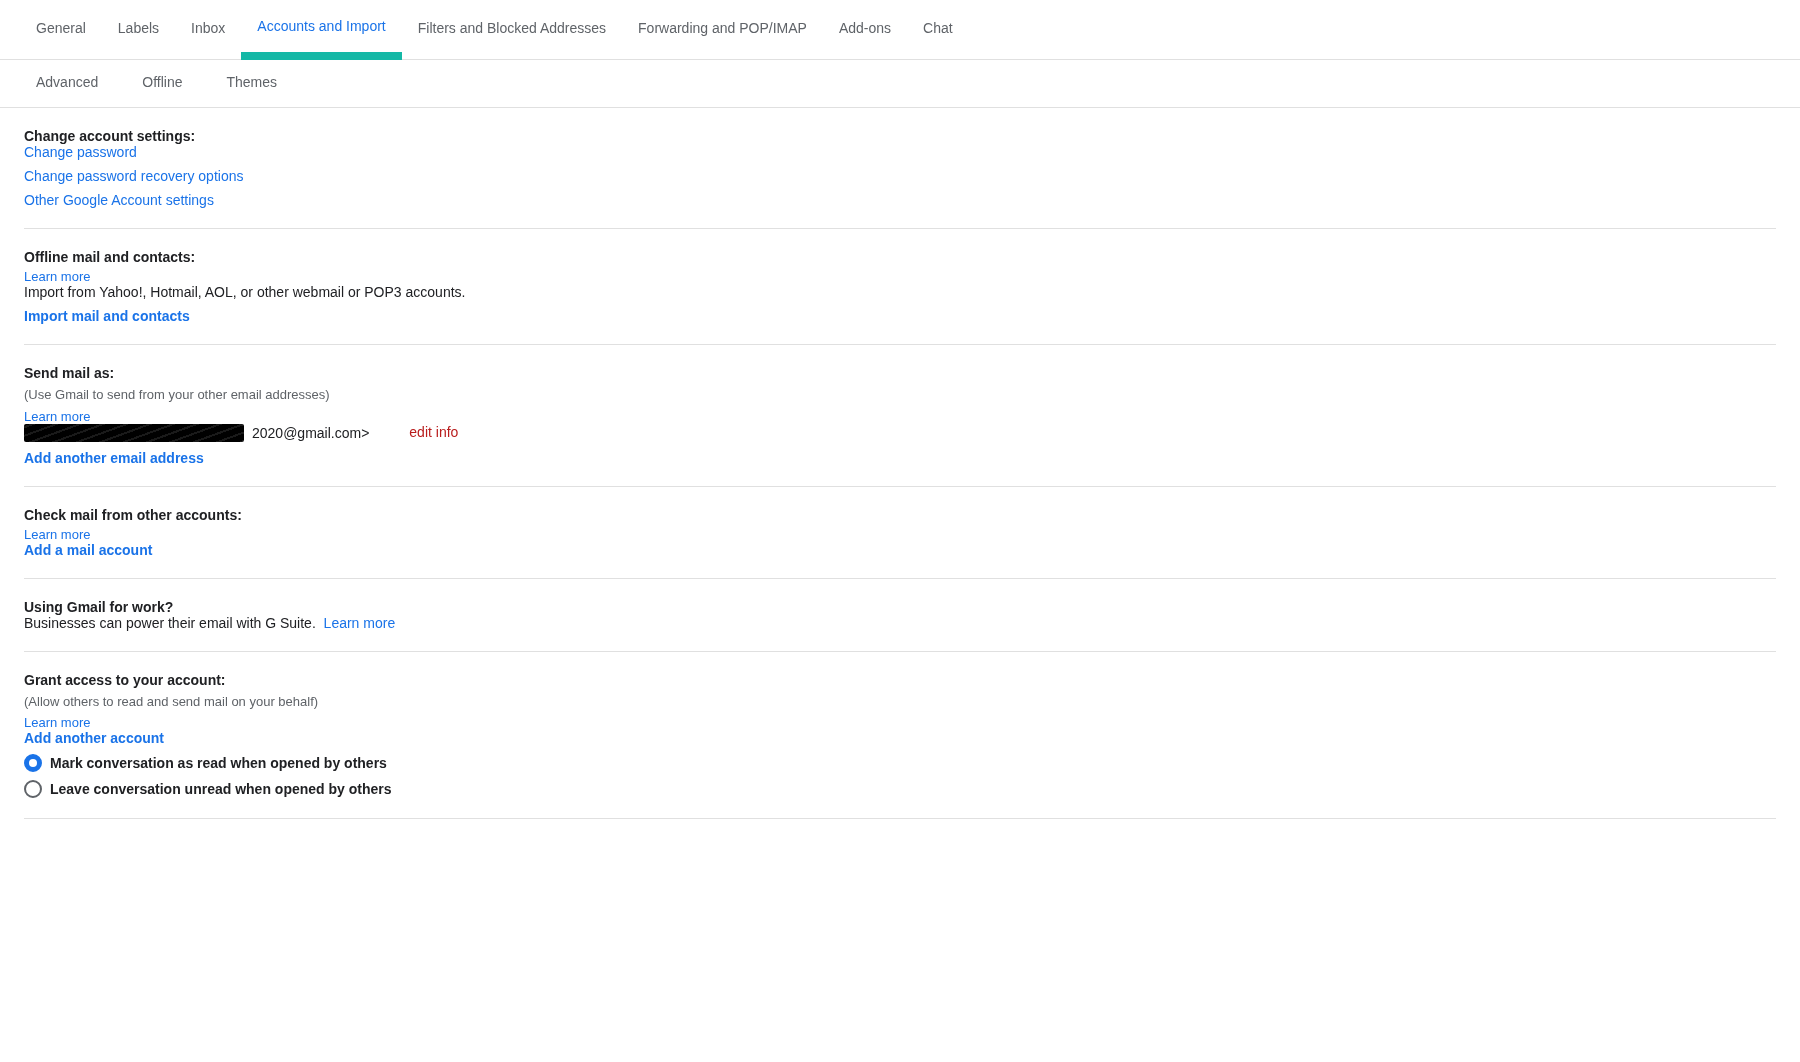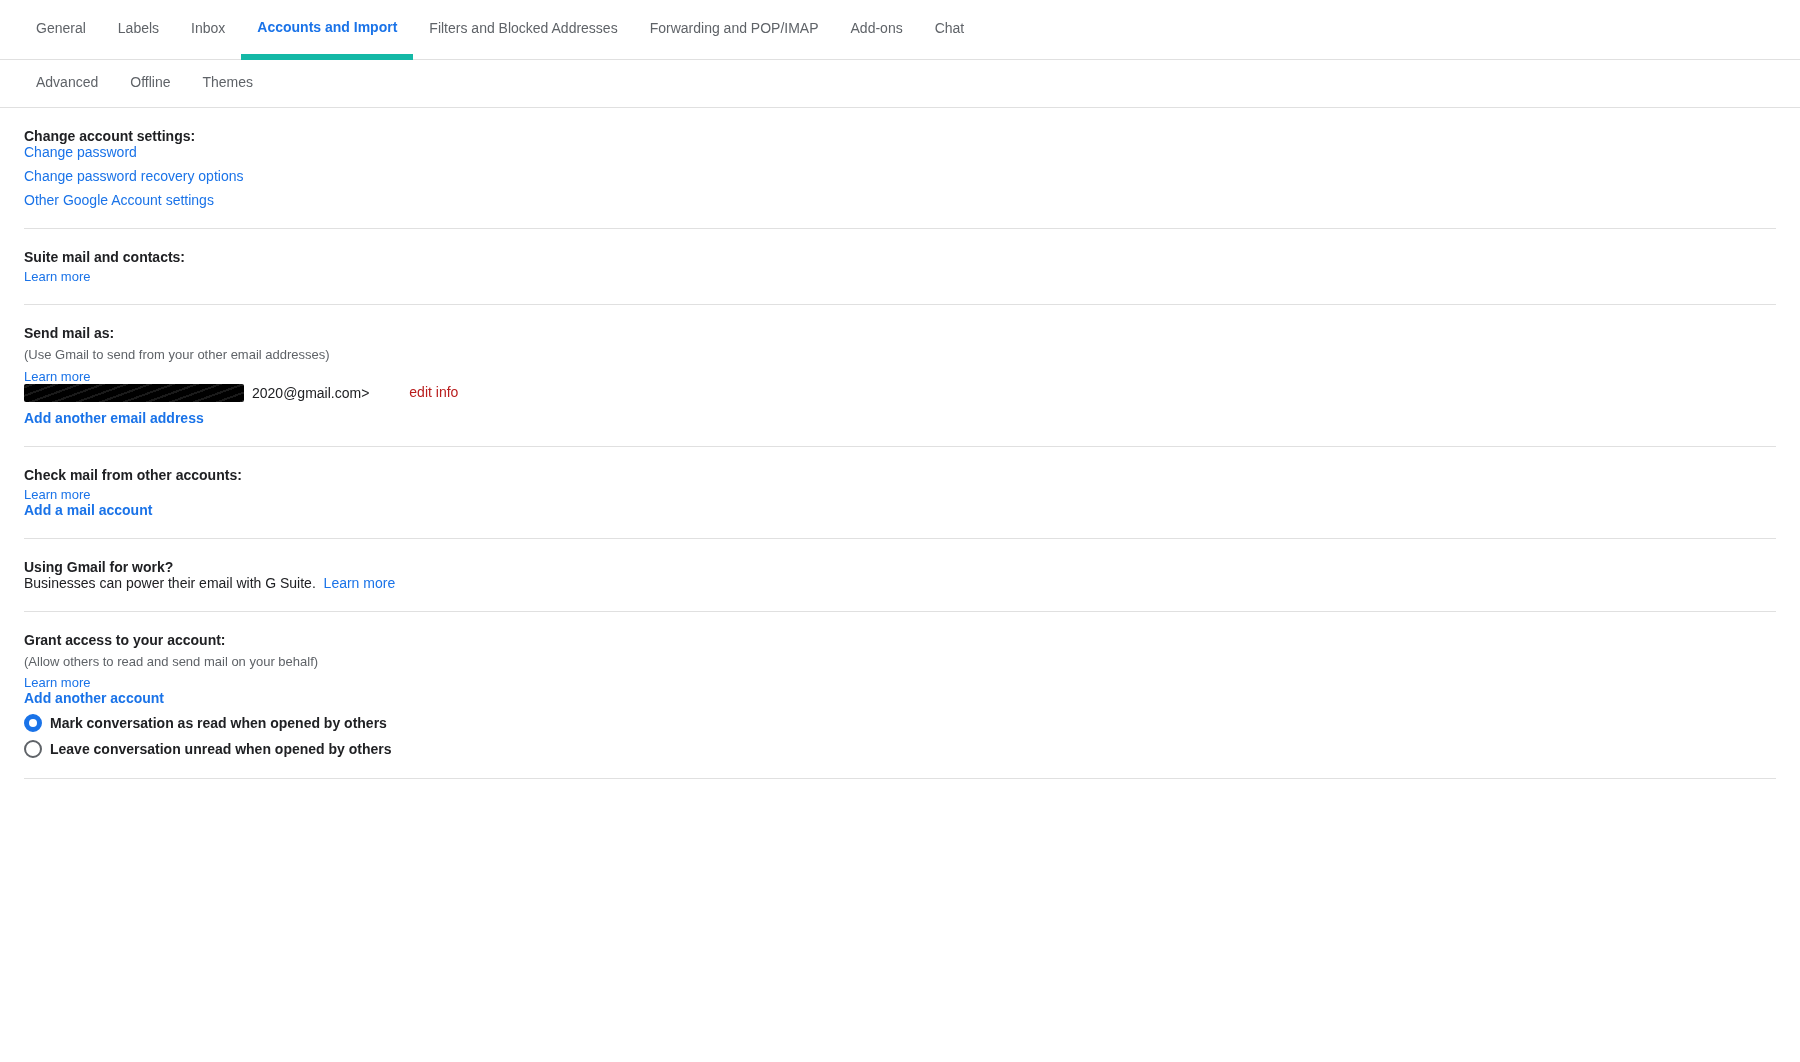--- a/index.html
+++ b/index.html
@@ -26,31 +26,31 @@
       align-items: center;
       cursor: pointer;
       font-size: 14px;
       color: #5f6368;
       text-decoration: none;
       border-bottom: 3px solid transparent;
       white-space: nowrap;
     }
     .top-nav-item.active {
       color: #1a73e8;
-      border-bottom: 6px solid #14b8a6;
-      font-weight: 700;
+      border-bottom: 8px solid #14b8a6;
+      font-weight: 400;
     }
 
     
     .second-nav {
       display: flex;
       align-items: center;
       padding: 0 20px;
       height: 48px;
-      gap: 0;
+      gap: 12px;
       border-bottom: 1px solid #e0e0e0;
     }
     .second-nav-item {
       padding: 0 16px;
       height: 48px;
       display: flex;
       align-items: center;
       cursor: pointer;
       font-size: 14px;
       color: #5f6368;
@@ -247,23 +247,27 @@
     </div>
     <div class="settings-value-col">
       <a class="blue-link">Change password</a>
       <a class="blue-link">Change password recovery options</a>
       <a class="blue-link">Other Google Account settings</a>
     </div>
   </div>
 
   <div class="settings-row">
     <div class="settings-label-col">
-      <span class="settings-label-title">Suite mail and contacts:</span>
+      <span class="settings-label-title">Offline mail and contacts:</span>
       <br>
       <a class="learn-more-link">Learn more</a>
+    </div>
+    <div class="settings-value-col">
+      <span class="static-text">Import from Yahoo!, Hotmail, AOL, or other webmail or POP3 accounts.</span>
+      <a class="blue-link-bold">Import mail and contacts</a>
     </div>
   </div>
 
   <div class="settings-row">
     <div class="settings-label-col">
       <span class="settings-label-title">Send mail as:</span>
       <div class="settings-label-sub">(Use Gmail to send from your other email addresses)</div>
       <a class="learn-more-link">Learn more</a>
     </div>
     <div class="settings-value-col">

